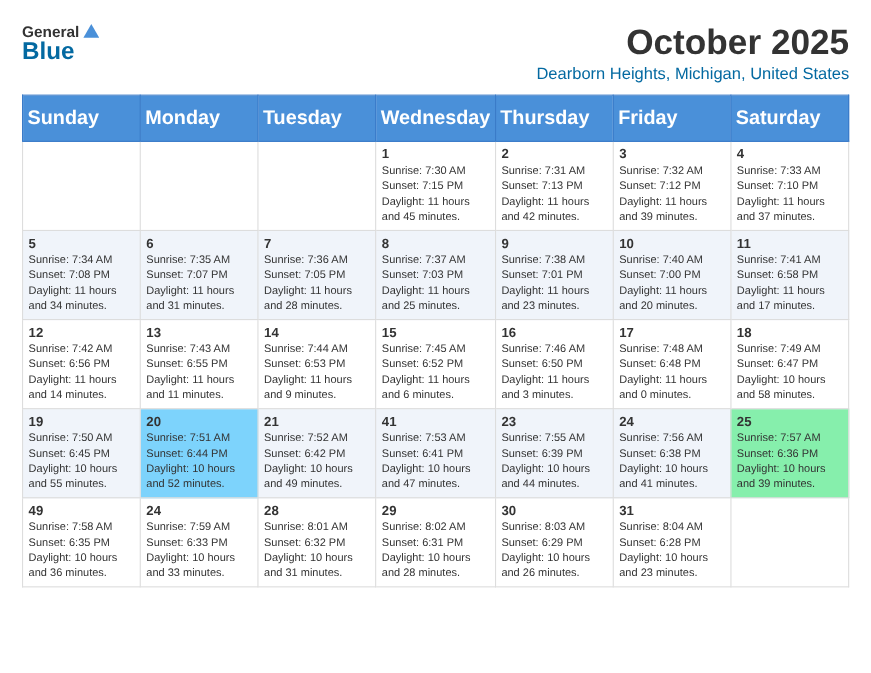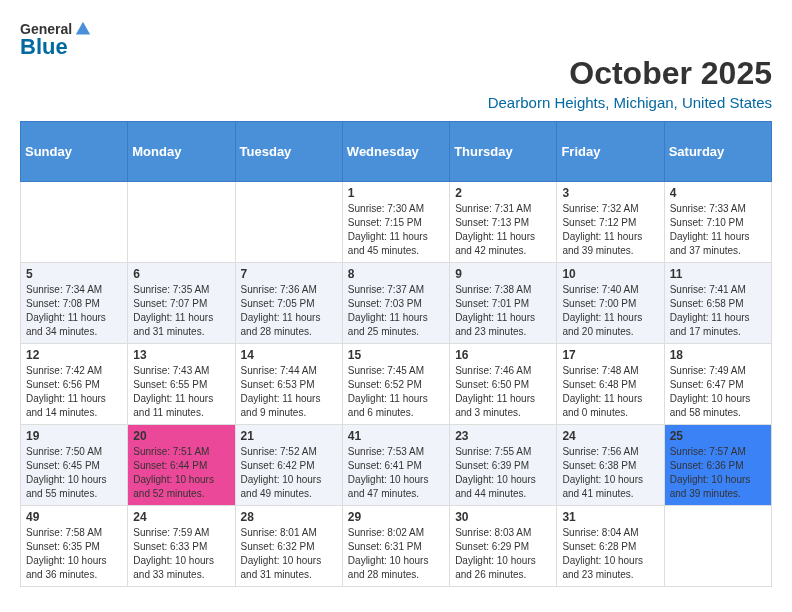--- a/index.html
+++ b/index.html
@@ -34,37 +34,36 @@
       height: 18px;
       margin-left: 2px;
     }
     .title-area {
       text-align: right;
     }
     .month-title {
       font-size: 32px;
       font-weight: bold;
       color: #333;
-      margin-top: 35px;
     }
     .location {
       font-size: 15px;
       color: #0369a1;
       margin-top: 2px;
     }
     .calendar {
       width: 100%;
       border-collapse: collapse;
       border: 1px solid #ccc;
     }
     .calendar th {
       background-color: #4a90d9;
       color: #fff;
-      font-size: 13px;
-      padding: 22px 4px;
+      font-size: 18px;
+      padding: 10px 4px;
       text-align: left;
       border: 1px solid #3a7bc8;
     }
     .calendar td {
       vertical-align: top;
       border: 1px solid #ddd;
       padding: 4px 5px;
       font-size: 10.5px;
       color: #333;
       width: calc(100% / 7);
@@ -196,41 +195,41 @@
         <td>
           <span class="day-num">18</span>
           <div class="day-info">Sunrise: 7:49 AM<br>Sunset: 6:47 PM<br>Daylight: 10 hours and 58 minutes.</div>
         </td>
       </tr>
       <tr style="background-color: rgb(240, 244, 250);">
         <td style="background-color: rgb(240, 244, 250);">
           <span class="day-num">19</span>
           <div class="day-info">Sunrise: 7:50 AM<br>Sunset: 6:45 PM<br>Daylight: 10 hours and 55 minutes.</div>
         </td>
-        <td style="background-color: #ec4899;">
+        <td style="background-color: #7dd3fc;">
           <span class="day-num">20</span>
           <div class="day-info">Sunrise: 7:51 AM<br>Sunset: 6:44 PM<br>Daylight: 10 hours and 52 minutes.</div>
         </td>
         <td style="background-color: rgb(240, 244, 250);">
           <span class="day-num">21</span>
           <div class="day-info">Sunrise: 7:52 AM<br>Sunset: 6:42 PM<br>Daylight: 10 hours and 49 minutes.</div>
         </td>
         <td style="background-color: rgb(240, 244, 250);">
           <span class="day-num">41</span>
           <div class="day-info">Sunrise: 7:53 AM<br>Sunset: 6:41 PM<br>Daylight: 10 hours and 47 minutes.</div>
         </td>
         <td style="background-color: rgb(240, 244, 250);">
           <span class="day-num">23</span>
           <div class="day-info">Sunrise: 7:55 AM<br>Sunset: 6:39 PM<br>Daylight: 10 hours and 44 minutes.</div>
         </td>
         <td style="background-color: rgb(240, 244, 250);">
           <span class="day-num">24</span>
           <div class="day-info">Sunrise: 7:56 AM<br>Sunset: 6:38 PM<br>Daylight: 10 hours and 41 minutes.</div>
         </td>
-        <td style="background-color: #3b82f6; margin-top: 29px;">
+        <td style="background-color: #86efac; margin-top: 29px;">
           <span class="day-num">25</span>
           <div class="day-info">Sunrise: 7:57 AM<br>Sunset: 6:36 PM<br>Daylight: 10 hours and 39 minutes.</div>
         </td>
       </tr>
       <tr>
         <td>
           <span class="day-num">49</span>
           <div class="day-info">Sunrise: 7:58 AM<br>Sunset: 6:35 PM<br>Daylight: 10 hours and 36 minutes.</div>
         </td>
         <td>

